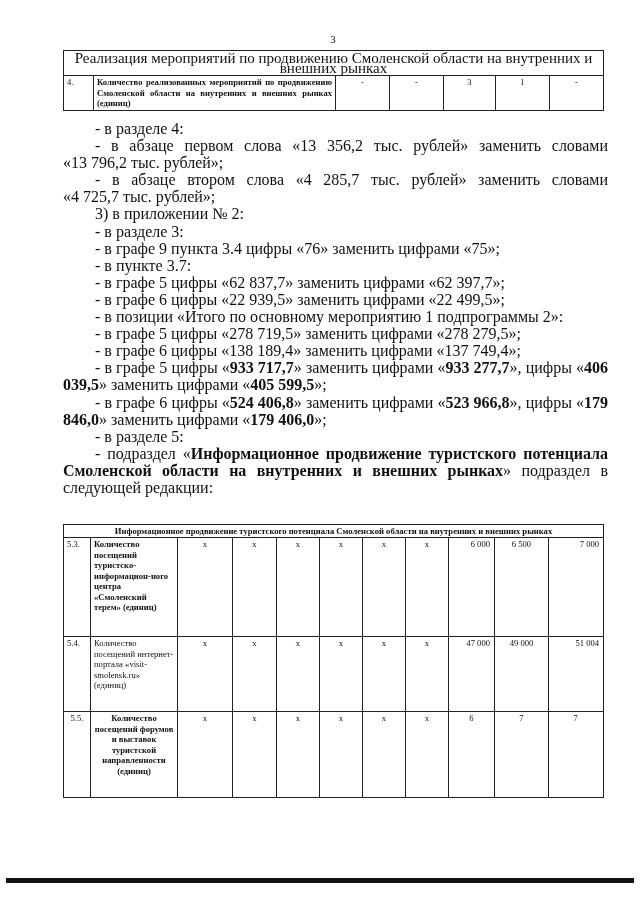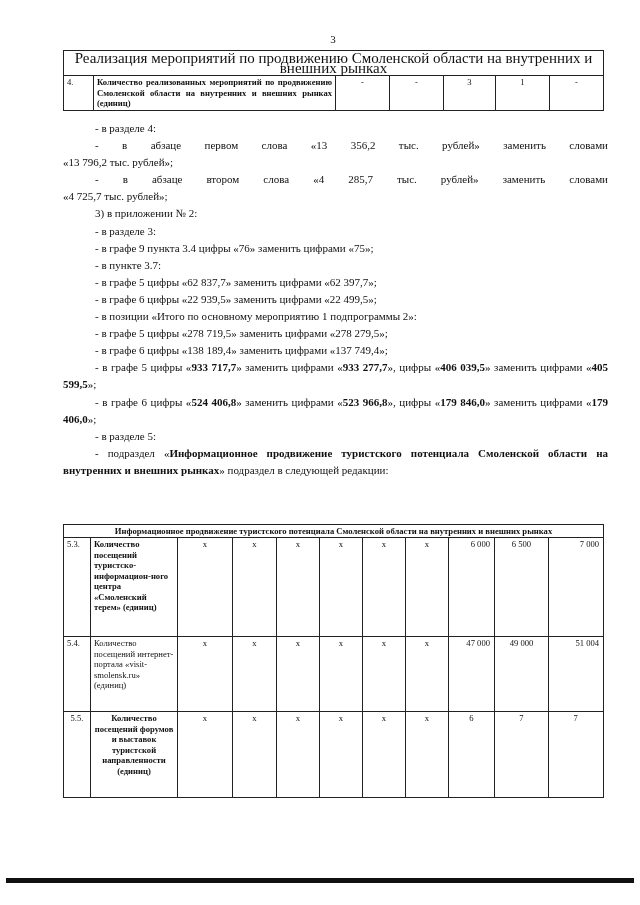--- a/index.html
+++ b/index.html
@@ -15,21 +15,21 @@
   .t1 .row td { height: 31px; }
   .t1 .val { text-align: center; }
   .t2 { left: 63px; top: 524px; width: 540px; }
   .t2 .hdr td { text-align: center; font-weight: bold; font-size: 8.6px; line-height: 10px; padding: 1px 4px; }
   .t2 .val { text-align: center; }
   .t2 .val-r { text-align: right; padding-right: 4px; }
   .t2 .r53 td { height: 96px; }
   .t2 .r54 td { height: 72px; }
   .t2 .r55 td { height: 83px; text-align: center; }
   .desc-just { text-align: justify; font-weight: bold; }
-  .para { position: absolute; left: 63px; width: 545px; font-size: 11px; line-height: 17.1px; }
+  .para { position: absolute; left: 63px; width: 545px; font-size: 16px; line-height: 17.1px; }
   .para p { margin: 0; text-align: justify; }
   .para p.ind { text-indent: 32px; }
   .para p.just-last { text-align-last: justify; }
   b { font-weight: bold; }
   .bottom-bar { position: absolute; left: 6px; top: 878px; width: 628px; height: 5px; background: #111; }
 </style>
 </head>
 <body>
 
 <div class="page-num">3</div>

